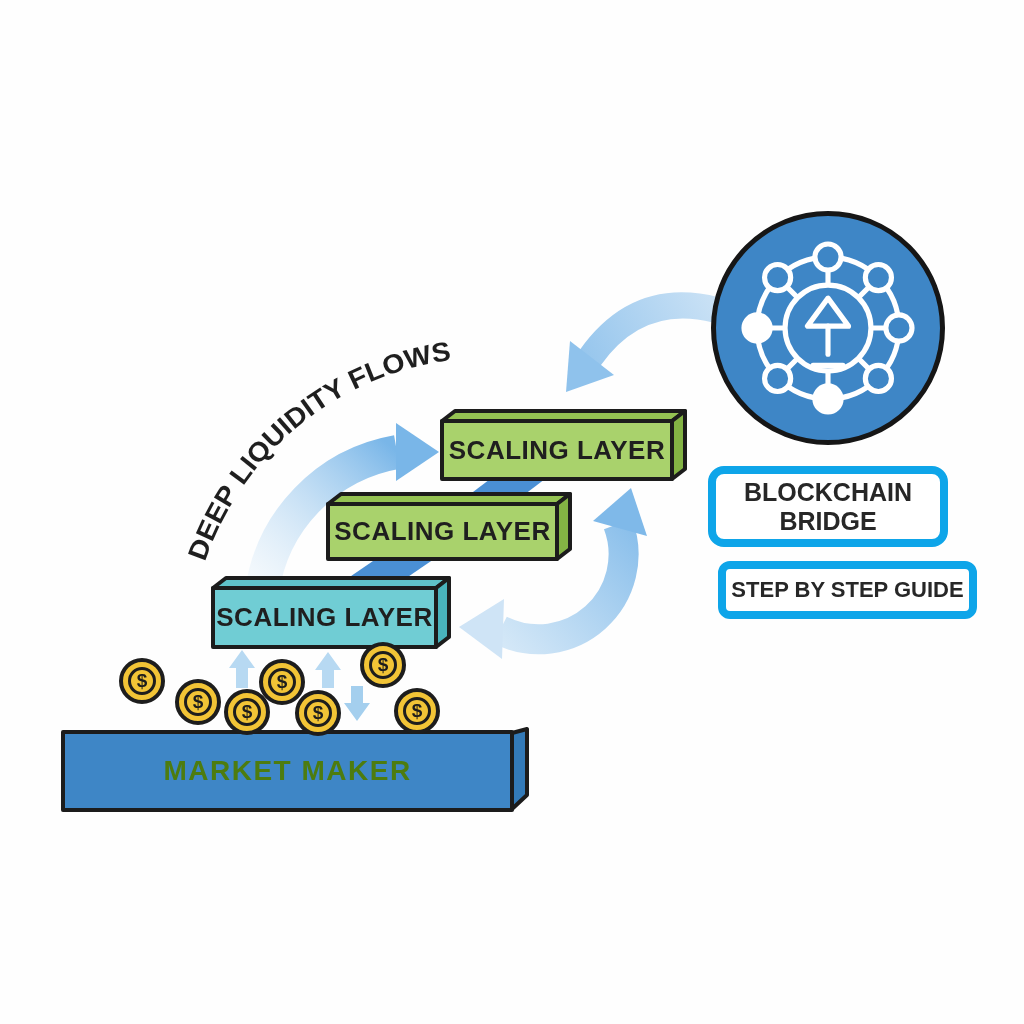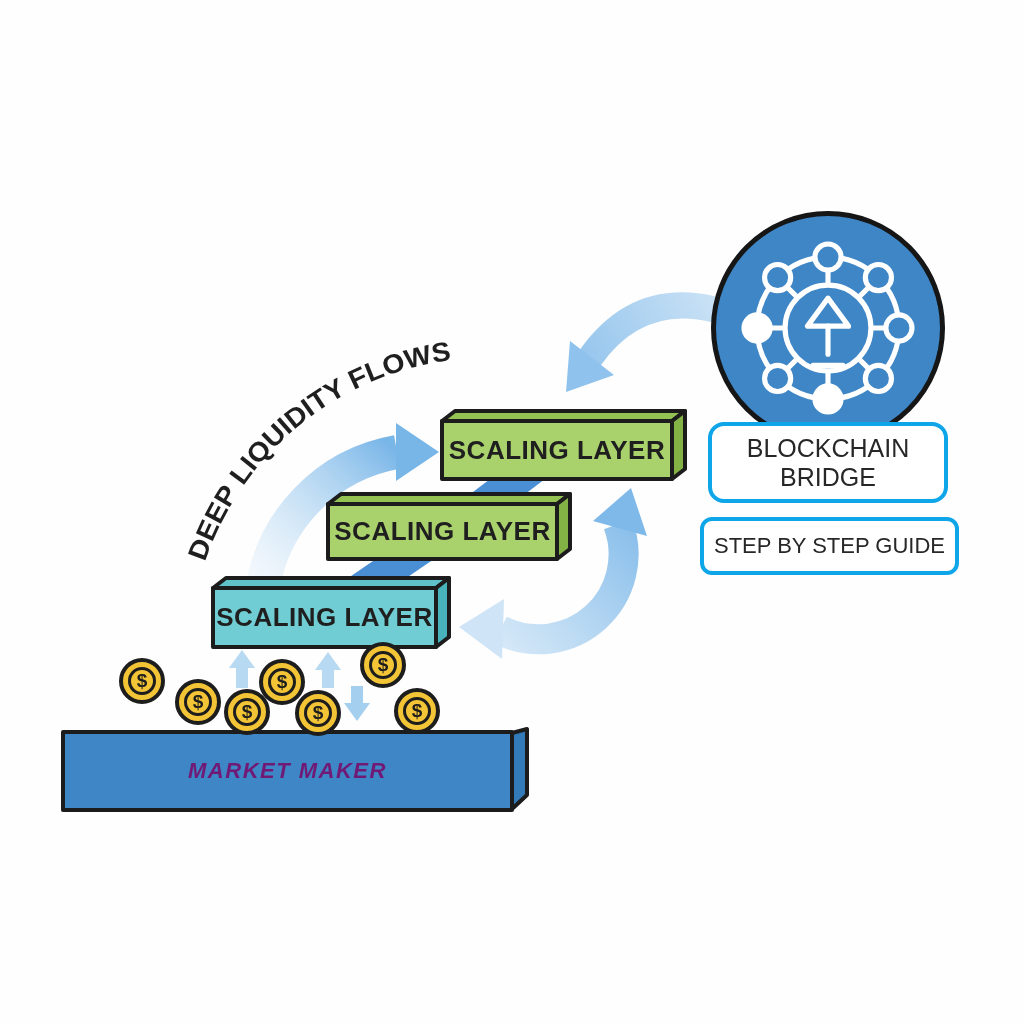--- a/index.html
+++ b/index.html
@@ -4,30 +4,30 @@
 <style>
   html,body{margin:0;padding:0;background:#ffffff;}
   #stage{position:relative;width:1024px;height:1024px;background:#fefefe;overflow:hidden;
          font-family:"Liberation Sans",sans-serif;}
   #art{position:absolute;left:0;top:0;width:1024px;height:1024px;}
   .lbl{position:absolute;display:flex;align-items:center;justify-content:center;
        font-weight:bold;color:#1f1f1f;letter-spacing:.5px;z-index:3;text-align:right;}
   #lbl-layer-top{left:442px;top:421px;width:230px;height:58px;font-size:26px;}
   #lbl-layer-mid{left:328px;top:504px;width:229px;height:55px;font-size:26px;}
   #lbl-layer-bot{left:213px;top:588px;width:223px;height:59px;font-size:26px;}
-  #lbl-market{left:63px;top:732px;width:449px;height:78px;font-size:22px;color:#701a75;letter-spacing:1.5px;font-style:italic;}
+  #lbl-market{left:63px;top:732px;width:449px;height:78px;font-size:28px;color:#4d7c0f;letter-spacing:1.5px;}
   #bridge-circle{position:absolute;left:711px;top:211px;width:234px;height:234px;border-radius:50%;
        background:#3e86c6;border:5px solid #161616;box-sizing:border-box;z-index:2;}
   #bridge-circle svg{position:absolute;left:0;top:0;width:100%;height:100%;}
-  .panel{position:absolute;background:#ffffff;border:4px solid #0ea5e9;box-sizing:border-box;
+  .panel{position:absolute;background:#ffffff;border:8px solid #0ea5e9;box-sizing:border-box;
        display:flex;align-items:center;justify-content:center;text-align:center;
-       font-weight:normal;color:#272727;z-index:4;}
+       font-weight:bold;color:#272727;z-index:4;margin-top:44px;}
   #bridge-panel{left:708px;top:422px;width:240px;height:81px;border-radius:16px;
        font-size:25px;line-height:1.16;padding:2px 18px;}
-  #guide-panel{left:700px;top:517px;width:259px;height:58px;border-radius:12px;
+  #guide-panel{left:718px;top:517px;width:259px;height:58px;border-radius:12px;
        font-size:22px;white-space:nowrap;}
   .coin{position:absolute;width:46px;height:46px;border-radius:50%;background:#f2c436;
        border:4px solid #1d1d1d;box-sizing:border-box;display:flex;align-items:center;
        justify-content:center;z-index:5;}
   .coin-core{width:28px;height:28px;border-radius:50%;border:3px solid #1d1d1d;box-sizing:border-box;
        display:flex;align-items:center;justify-content:center;font-weight:bold;font-size:19px;
        color:#1d1d1d;padding-bottom:1px;}
 </style>
 </head>
 <body>

